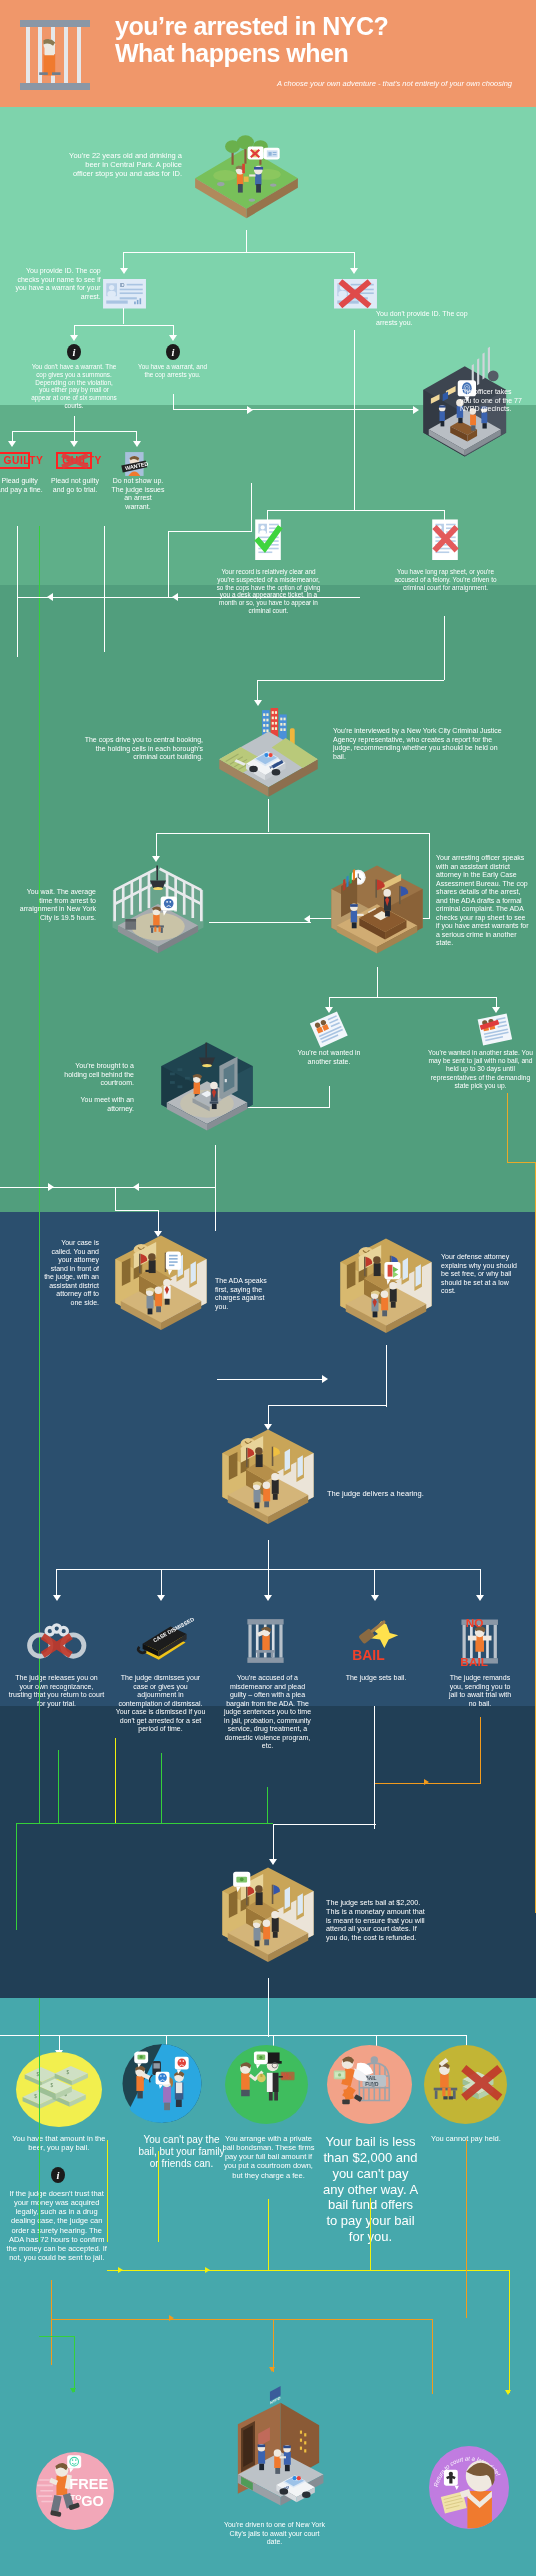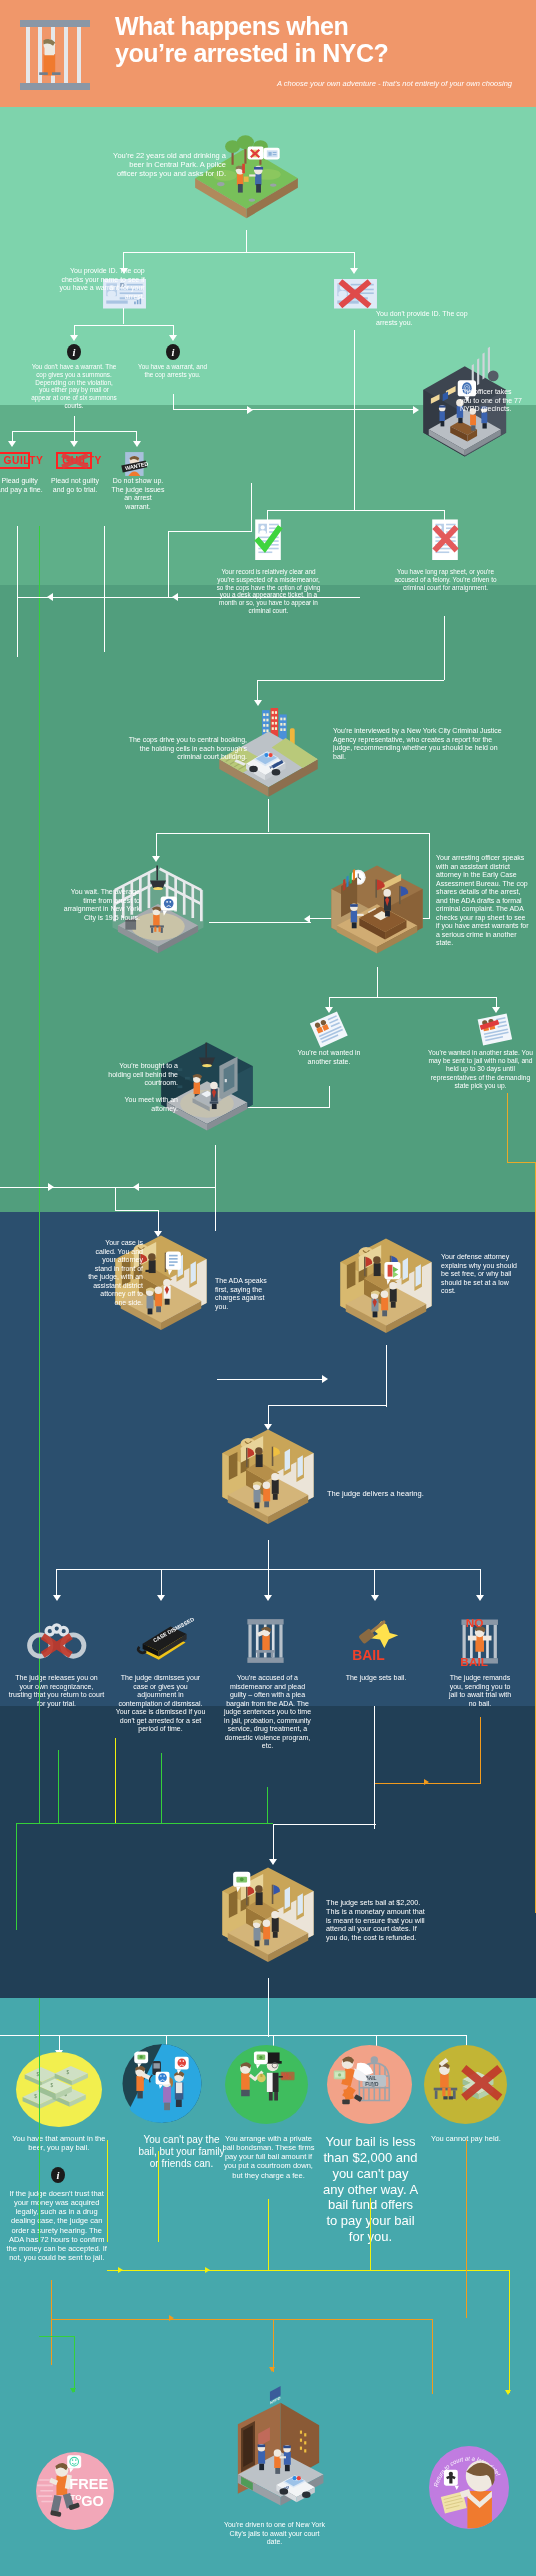--- a/index.html
+++ b/index.html
@@ -12,21 +12,21 @@
   .b-header { top:0; height:107px; background:#f0976a; }
   .b-mint   { top:107px; height:298px; background:#7ed3ac; }
   .b-green1 { top:405px; height:180px; background:#5faf89; }
   .b-green2 { top:585px; height:628px; background:#519e7d; }
   .b-navy1  { top:1212px; height:494px; background:#2b4f6e; }
   .b-navy2  { top:1706px; height:292px; background:#213f56; }
   .b-teal   { top:1998px; height:578px; background:#46a8ac; }
 
   .txt { position:absolute; color:#fff; line-height:1.22; }
   .c   { text-align:center; }
-  .r   { text-align:right;margin-left:44px; }
+  .r   { text-align:right; }
   .l   { text-align:left; }
 
   
   .ln { position:absolute; background:#fff; }
   .ln.h { height:1.1px; }
   .ln.v { width:1.1px; }
   .ln.green { background:#35d03a; }
   .ln.yellow { background:#f3f10c; }
   .ln.orange { background:#f29b1d; }
   .ln.gold { background:#e8a92a; }
@@ -89,22 +89,22 @@
   <svg style="position:absolute;left:16px;top:18px" width="32" height="43" viewBox="0 0 60 80">
     <rect x="14" y="30" width="22" height="40" fill="#f07a2e"></rect>
     <rect x="16" y="12" width="18" height="20" fill="#ede9e1"></rect>
     <ellipse cx="25" cy="12" rx="11" ry="10" fill="#ede9e1"></ellipse>
     <path d="M14 4 q12 -6 22 4 l-4 6 q-9 -7 -18 -2z" fill="#8a7a52"></path>
     <rect x="6" y="64" width="16" height="5" fill="#6f7d8c"></rect>
     <rect x="30" y="64" width="16" height="5" fill="#6f7d8c"></rect>
   </svg>
 </div>
 <div id="hdr-title">
+  <div>you’re arrested in NYC?</div>
   <div>What happens when</div>
-  <div>you’re arrested in NYC?</div>
 </div>
 <div id="hdr-sub">A choose your own adventure - that's not entirely of your own choosing</div>
 
 <div class="iso" style="left:193px;top:138px;width:107px;height:91px">
   <svg width="107" height="91" viewBox="0 0 200 170">
     <polygon points="100,18 196,75 100,132 4,75" fill="#78c05a"></polygon>
     <polygon points="4,75 100,132 100,150 4,93" fill="#b08a5c"></polygon>
     <polygon points="100,132 196,75 196,93 100,150" fill="#97744b"></polygon>
     <g fill="#8c5a3c">
         <rect x="72" y="16" width="4" height="34"></rect>

